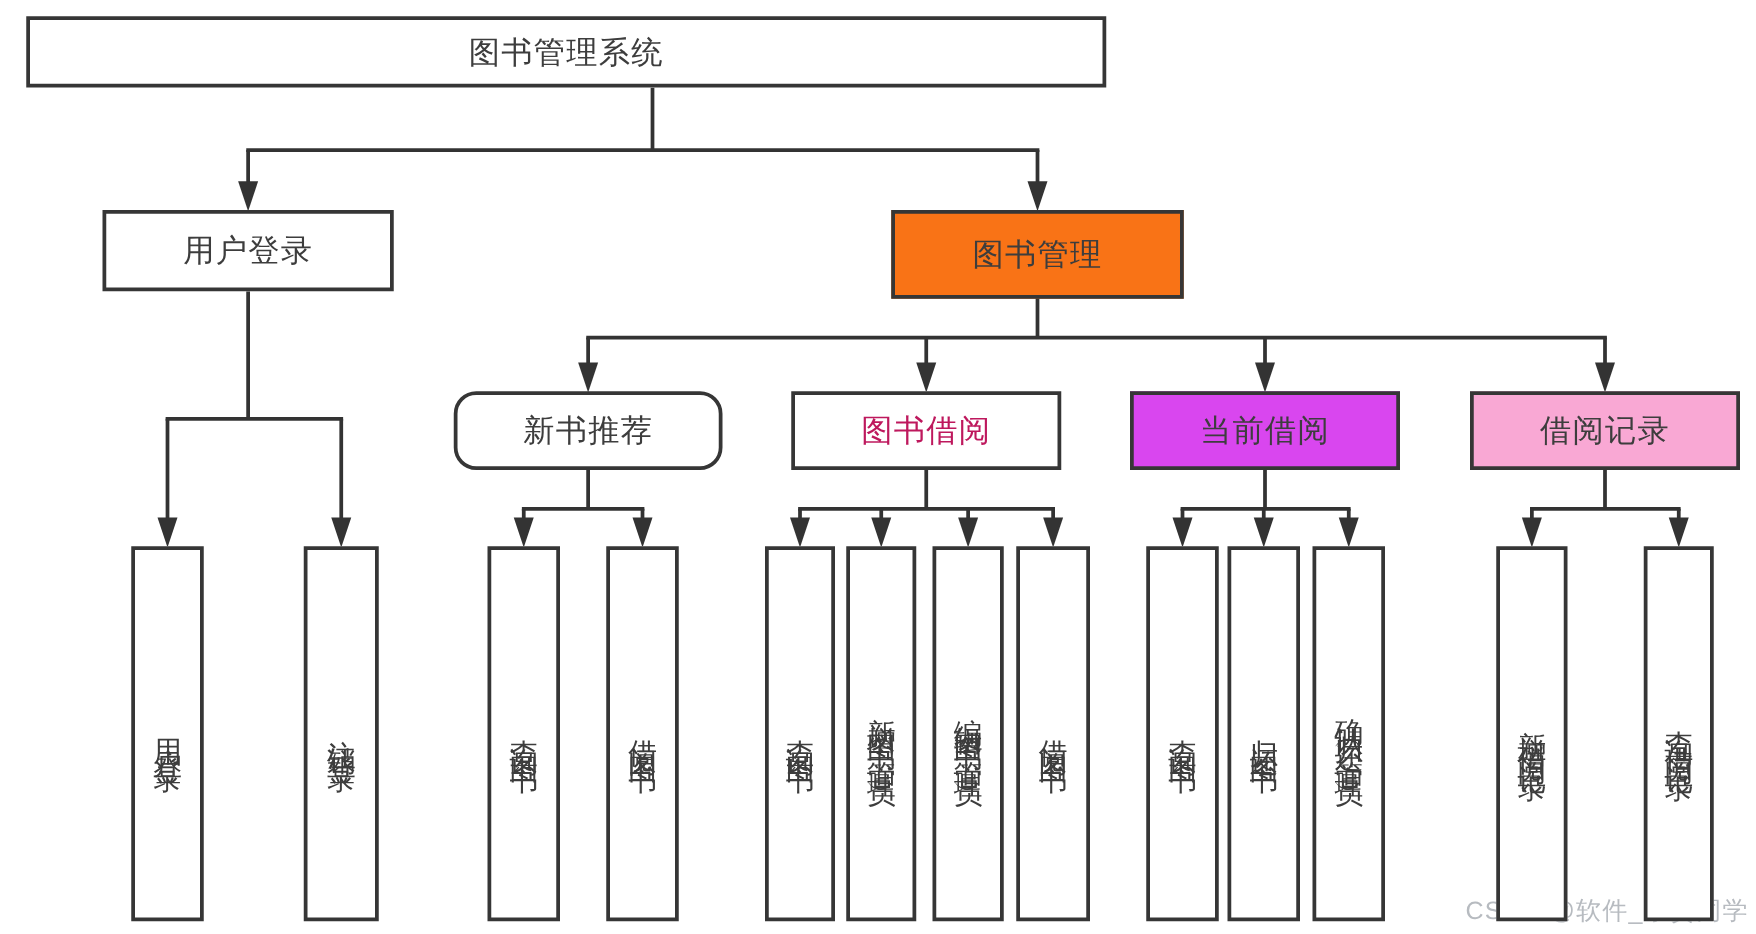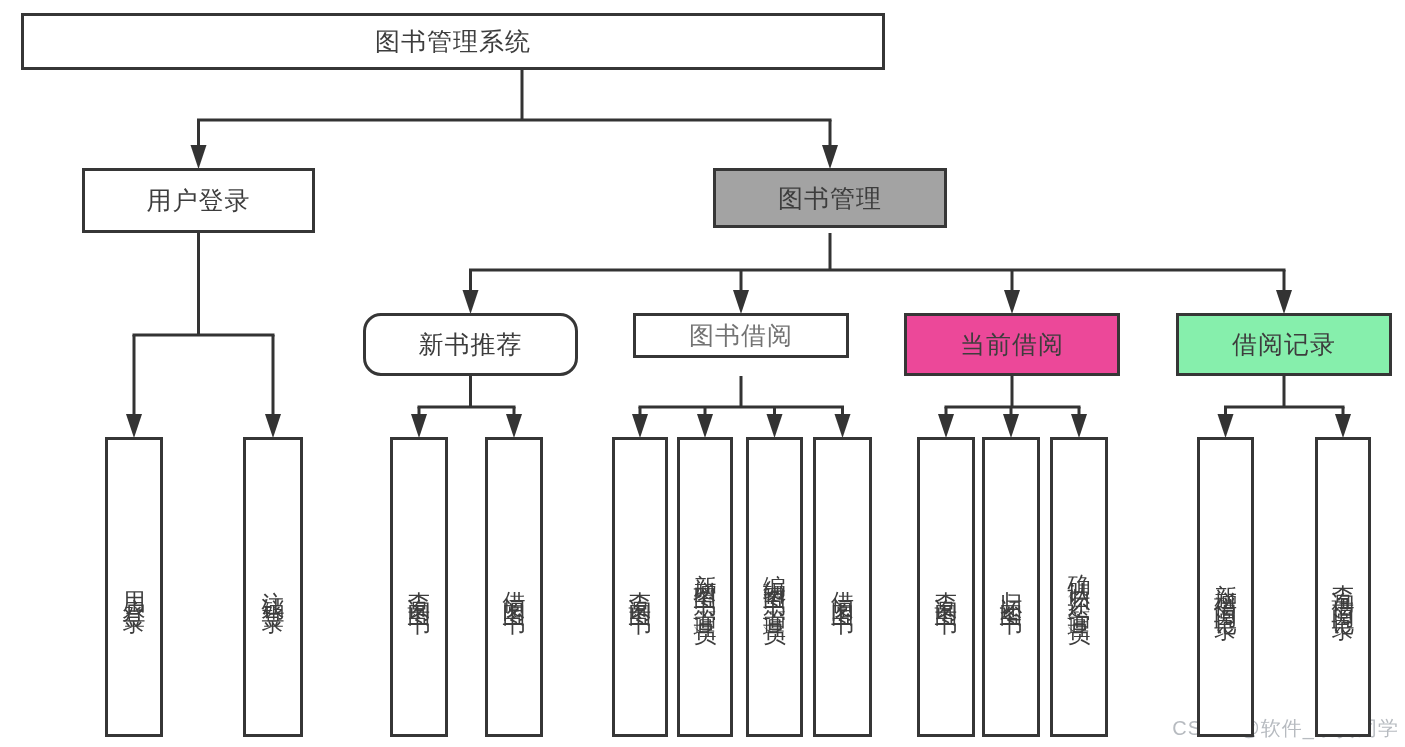--- a/index.html
+++ b/index.html
@@ -112,33 +112,33 @@
       <line x1="1343" y1="407" x2="1343" y2="419" stroke="#333333" stroke-width="3"></line>
       <polygon points="1335,414 1351,414 1343,438" fill="#333333"></polygon>
     </svg>
   <div class="watermark" style="color: rgb(183, 187, 192);">CSDN @软件_小贺同学</div>
 <div class="box h-box" style="left: 21px; top: 13px; width: 864px; height: 57px; border-color: rgb(54, 54, 54); background: rgb(255, 255, 255); color: rgb(61, 61, 61);">
       <span class="box-label">图书管理系统</span>
     </div>
     <div class="box h-box" style="left: 82px; top: 168px; width: 233px; height: 65px; border-color: rgb(54, 54, 54); background: rgb(255, 255, 255); color: rgb(61, 61, 61);">
       <span class="box-label">用户登录</span>
     </div>
-    <div class="box h-box" style="left: 713px; top: 168px; width: 234px; height: 60px; border-color: rgb(54, 54, 54); background: #a3a3a3; color: rgb(61, 61, 61); text-align: center;">
+    <div class="box h-box" style="left: 713px; top: 168px; width: 234px; height: 71px; border-color: rgb(54, 54, 54); background: #f97316; color: rgb(61, 61, 61); text-align: center;">
       <span class="box-label">图书管理</span>
     </div>
     <div class="box h-box" style="left: 363px; top: 313px; width: 215px; height: 63px; border-color: rgb(54, 54, 54); background: rgb(255, 255, 255); color: rgb(61, 61, 61); border-radius: 18px;">
       <span class="box-label">新书推荐</span>
     </div>
-    <div class="box h-box" style="left: 633px; top: 313px; width: 216px; height: 45px; border-color: rgb(54, 54, 54); background: rgb(255, 255, 255); color: #737373;">
+    <div class="box h-box" style="left: 633px; top: 313px; width: 216px; height: 63px; border-color: rgb(54, 54, 54); background: rgb(255, 255, 255); color: #be185d;">
       <span class="box-label">图书借阅</span>
     </div>
-    <div class="box h-box" style="left: 904px; top: 313px; width: 216px; height: 63px; border-color: rgb(54, 54, 54); background: #ec4899; color: rgb(61, 61, 61);">
+    <div class="box h-box" style="left: 904px; top: 313px; width: 216px; height: 63px; border-color: rgb(54, 54, 54); background: #d946ef; color: rgb(61, 61, 61);">
       <span class="box-label">当前借阅</span>
     </div>
-    <div class="box h-box" style="left: 1176px; top: 313px; width: 216px; height: 63px; border-color: rgb(54, 54, 54); background: #86efac; color: rgb(61, 61, 61);">
+    <div class="box h-box" style="left: 1176px; top: 313px; width: 216px; height: 63px; border-color: rgb(54, 54, 54); background: #f9a8d4; color: rgb(61, 61, 61);">
       <span class="box-label">借阅记录</span>
     </div>
     <div class="box v-box" style="left: 105px; top: 437px; width: 58px; height: 300px; border-color: rgb(54, 54, 54); background: rgb(255, 255, 255); color: rgb(61, 61, 61);">
       <span class="box-label">用户登录</span>
     </div>
     <div class="box v-box" style="left: 243px; top: 437px; width: 60px; height: 300px; border-color: rgb(54, 54, 54); background: rgb(255, 255, 255); color: rgb(61, 61, 61);">
       <span class="box-label">注销登录</span>
     </div>
     <div class="box v-box" style="left: 390px; top: 437px; width: 58px; height: 300px; border-color: rgb(54, 54, 54); background: rgb(255, 255, 255); color: rgb(61, 61, 61);">
       <span class="box-label">查询图书</span>

